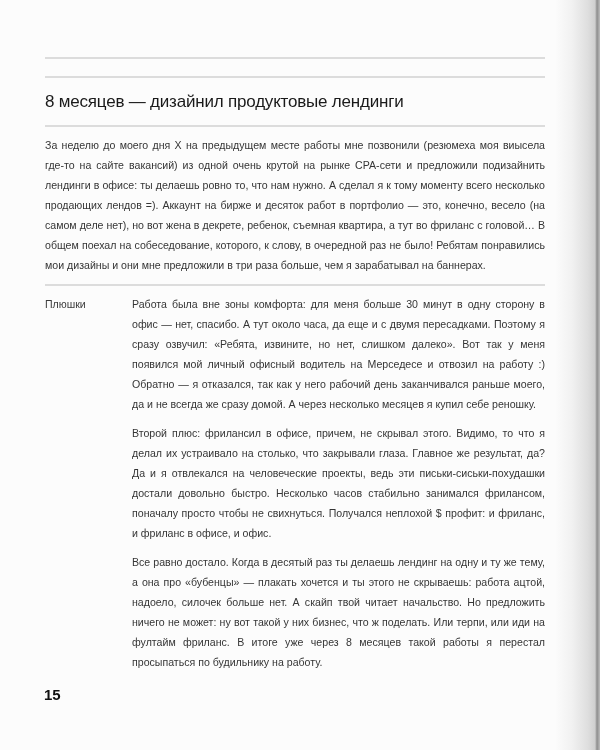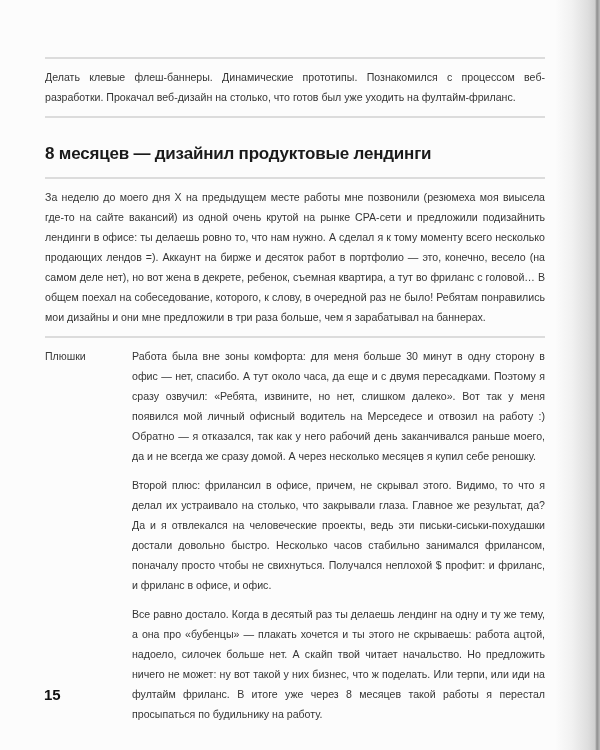--- a/index.html
+++ b/index.html
@@ -20,39 +20,36 @@
       width: 87px; flex: 0 0 87px;
       font-size: 10.6px; color: #3c3c3c; line-height: 20px;
     }
     .body { flex: 1; }
     .para {
       font-size: 10.6px; color: #353535; line-height: 20px;
       text-align: justify; margin: 0 0 9px 0;
     }
     .para:last-child { margin-bottom: 0; }
     .heading {
-      font-size: 17px; font-weight: bold; color: #1a1a1a;
-      margin: 26px 0 13px 0; letter-spacing: -0.2px;
+      font-size: 17px; font-weight: normal; color: #1a1a1a;
+      margin: 14px 0 13px 0; letter-spacing: -0.2px;
     }
     .page-number {
       position: absolute; left: 44px; top: 686px;
       font-size: 15px; font-weight: bold; color: #111;
     }
   </style>
 </head>
 <body>
 
 <div class="page">
   <div class="content">
 
     <div class="rule"></div>
     <div class="row">
-      <div class="body">
-        <p class="para">Делать клевые флеш-баннеры. Динамические прототипы. Познакомился с процессом веб-разработки. Прокачал веб-дизайн на столько, что готов был уже уходить на фултайм-фриланс.</p>
-      </div>
     </div>
     <div class="rule"></div>
 
     <div class="heading">8 месяцев — дизайнил продуктовые лендинги</div>
 
     <div class="rule"></div>
     <div class="row">
       <div class="body">
         <p class="para">За неделю до моего дня Х на предыдущем месте работы мне позвонили (резюмеха моя виысела где-то на сайте вакансий) из одной очень крутой на рынке CPA-сети и предложили подизайнить лендинги в офисе: ты делаешь ровно то, что нам нужно. А сделал я к тому моменту всего несколько продающих лендов =). Аккаунт на бирже и десяток работ в портфолио — это, конечно, весело (на самом деле нет), но вот жена в декрете, ребенок, съемная квартира, а тут во фриланс с головой… В общем поехал на собеседование, которого, к слову, в очередной раз не было! Ребятам понравились мои дизайны и они мне предложили в три раза больше, чем я зарабатывал на баннерах.</p>
       </div>

